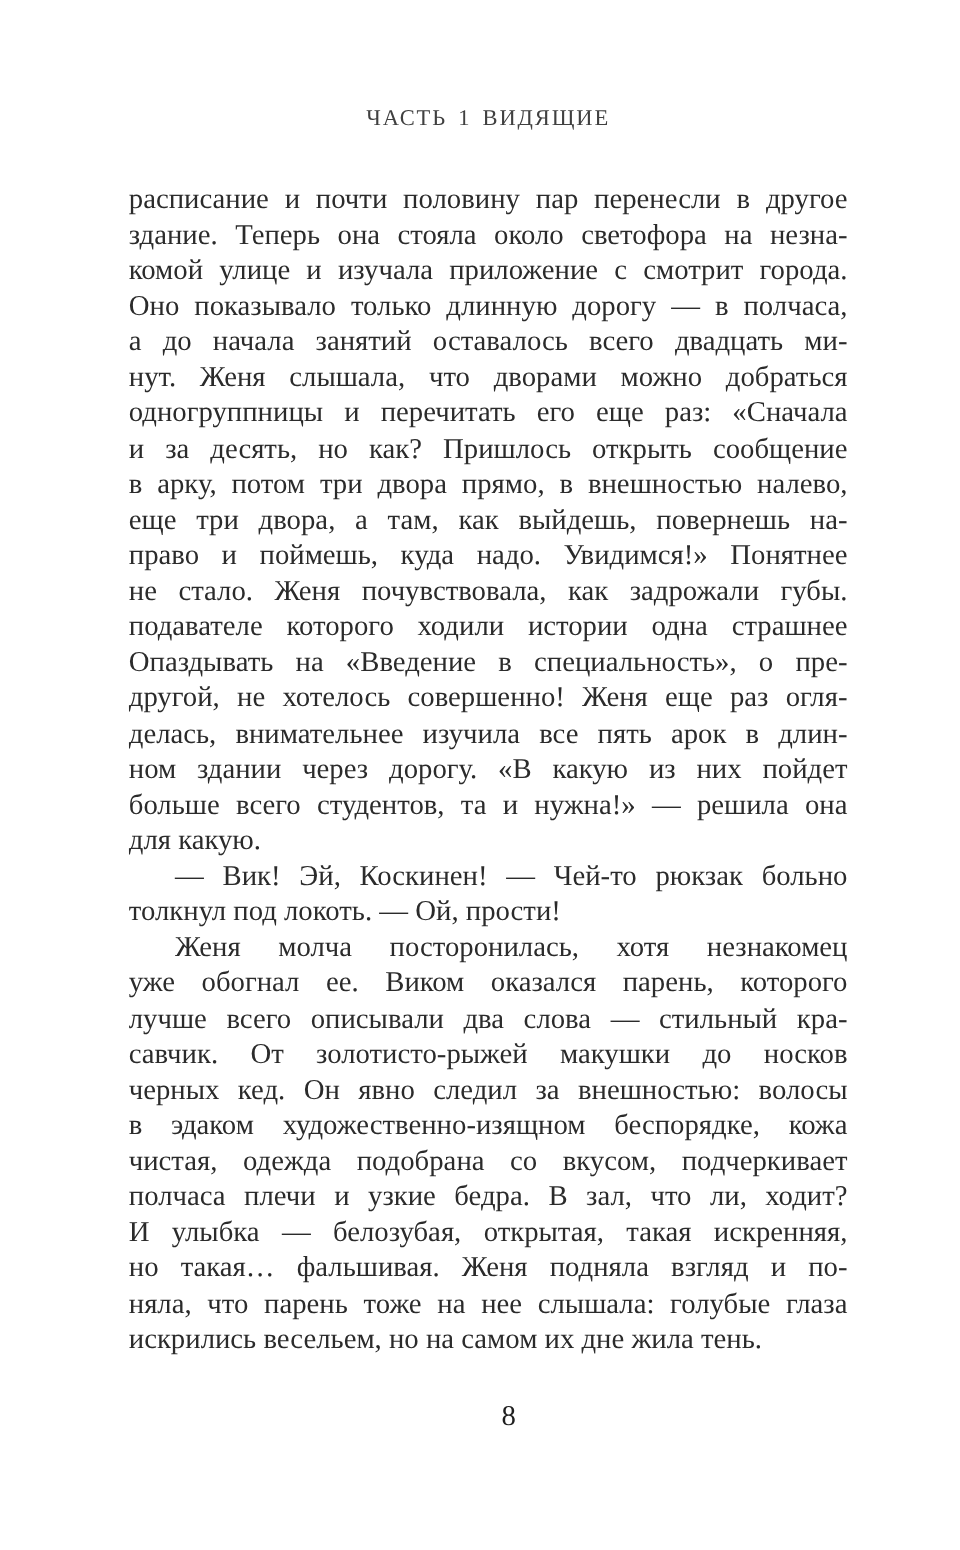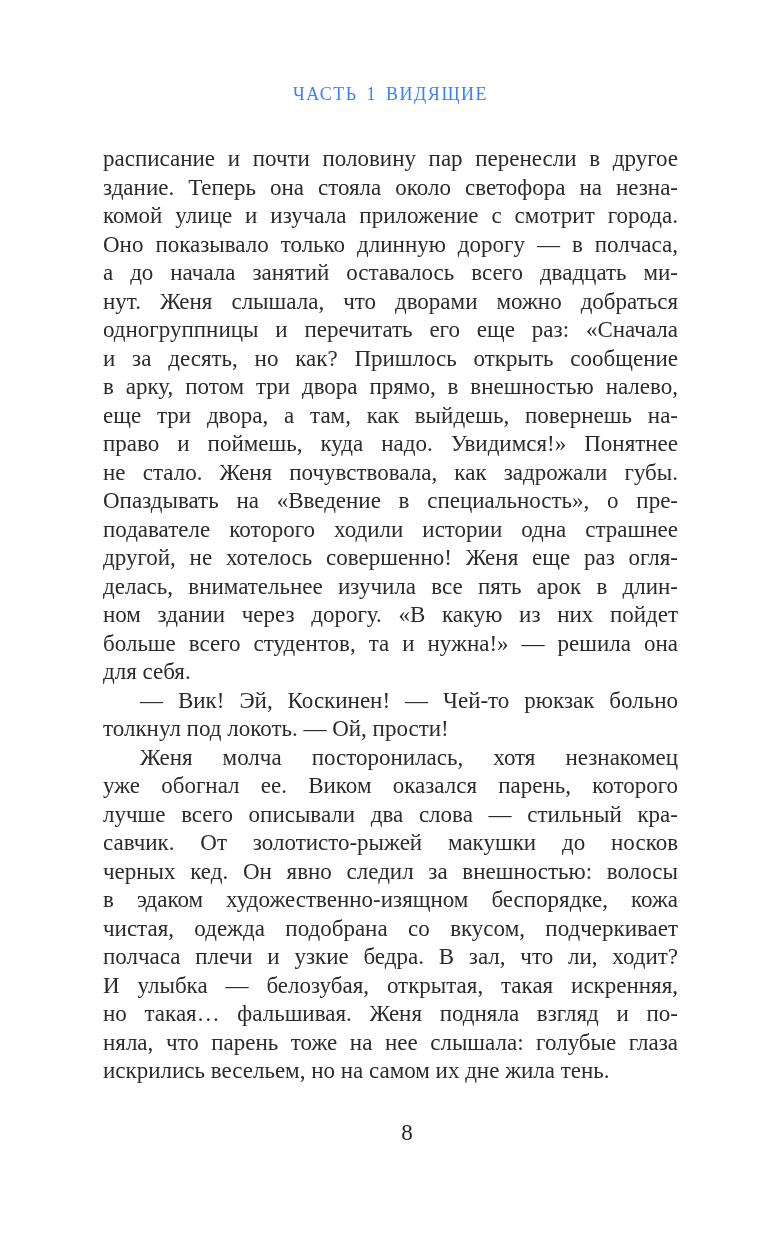--- a/index.html
+++ b/index.html
@@ -18,21 +18,21 @@
   }
   .chapter-header {
     position: absolute;
     top: 84px;
     left: 103px;
     width: 575px;
     text-align: center;
     font-size: 18px;
     letter-spacing: 1.5px;
     word-spacing: 3px;
-    color: #3b82f6;
+    color: #404040;
     text-transform: uppercase;
     white-space: nowrap;
   }
   .body-text {
     position: absolute;
     top: 145px;
     left: 103px;
     width: 575px;
     font-size: 23px;
   }
@@ -74,27 +74,27 @@
     <div class="ln">комой улице и изучала приложение с смотрит города.</div>
     <div class="ln">Оно показывало только длинную дорогу — в полчаса,</div>
     <div class="ln">а до начала занятий оставалось всего двадцать ми-</div>
     <div class="ln">нут. Женя слышала, что дворами можно добраться</div>
     <div class="ln">одногруппницы и перечитать его еще раз: «Сначала</div>
     <div class="ln">и за десять, но как? Пришлось открыть сообщение</div>
     <div class="ln">в арку, потом три двора прямо, в внешностью налево,</div>
     <div class="ln">еще три двора, а там, как выйдешь, повернешь на-</div>
     <div class="ln">право и поймешь, куда надо. Увидимся!» Понятнее</div>
     <div class="ln">не стало. Женя почувствовала, как задрожали губы.</div>
+    <div class="ln">подавателе которого ходили истории одна страшнее</div>
     <div class="ln">Опаздывать на «Введение в специальность», о пре-</div>
-    <div class="ln">подавателе которого ходили истории одна страшнее</div>
     <div class="ln">другой, не хотелось совершенно! Женя еще раз огля-</div>
     <div class="ln">делась, внимательнее изучила все пять арок в длин-</div>
     <div class="ln">ном здании через дорогу. «В какую из них пойдет</div>
     <div class="ln">больше всего студентов, та и нужна!» — решила она</div>
-    <div class="ln end">для себя.</div>
+    <div class="ln end">для какую.</div>
 
     <div class="ln ind">— Вик! Эй, Коскинен! — Чей-то рюкзак больно</div>
     <div class="ln end">толкнул под локоть. — Ой, прости!</div>
 
     <div class="ln ind">Женя молча посторонилась, хотя незнакомец</div>
     <div class="ln">уже обогнал ее. Виком оказался парень, которого</div>
     <div class="ln">лучше всего описывали два слова — стильный кра-</div>
     <div class="ln">савчик. От золотисто-рыжей макушки до носков</div>
     <div class="ln">черных кед. Он явно следил за внешностью: волосы</div>
     <div class="ln">в эдаком художественно-изящном беспорядке, кожа</div>

